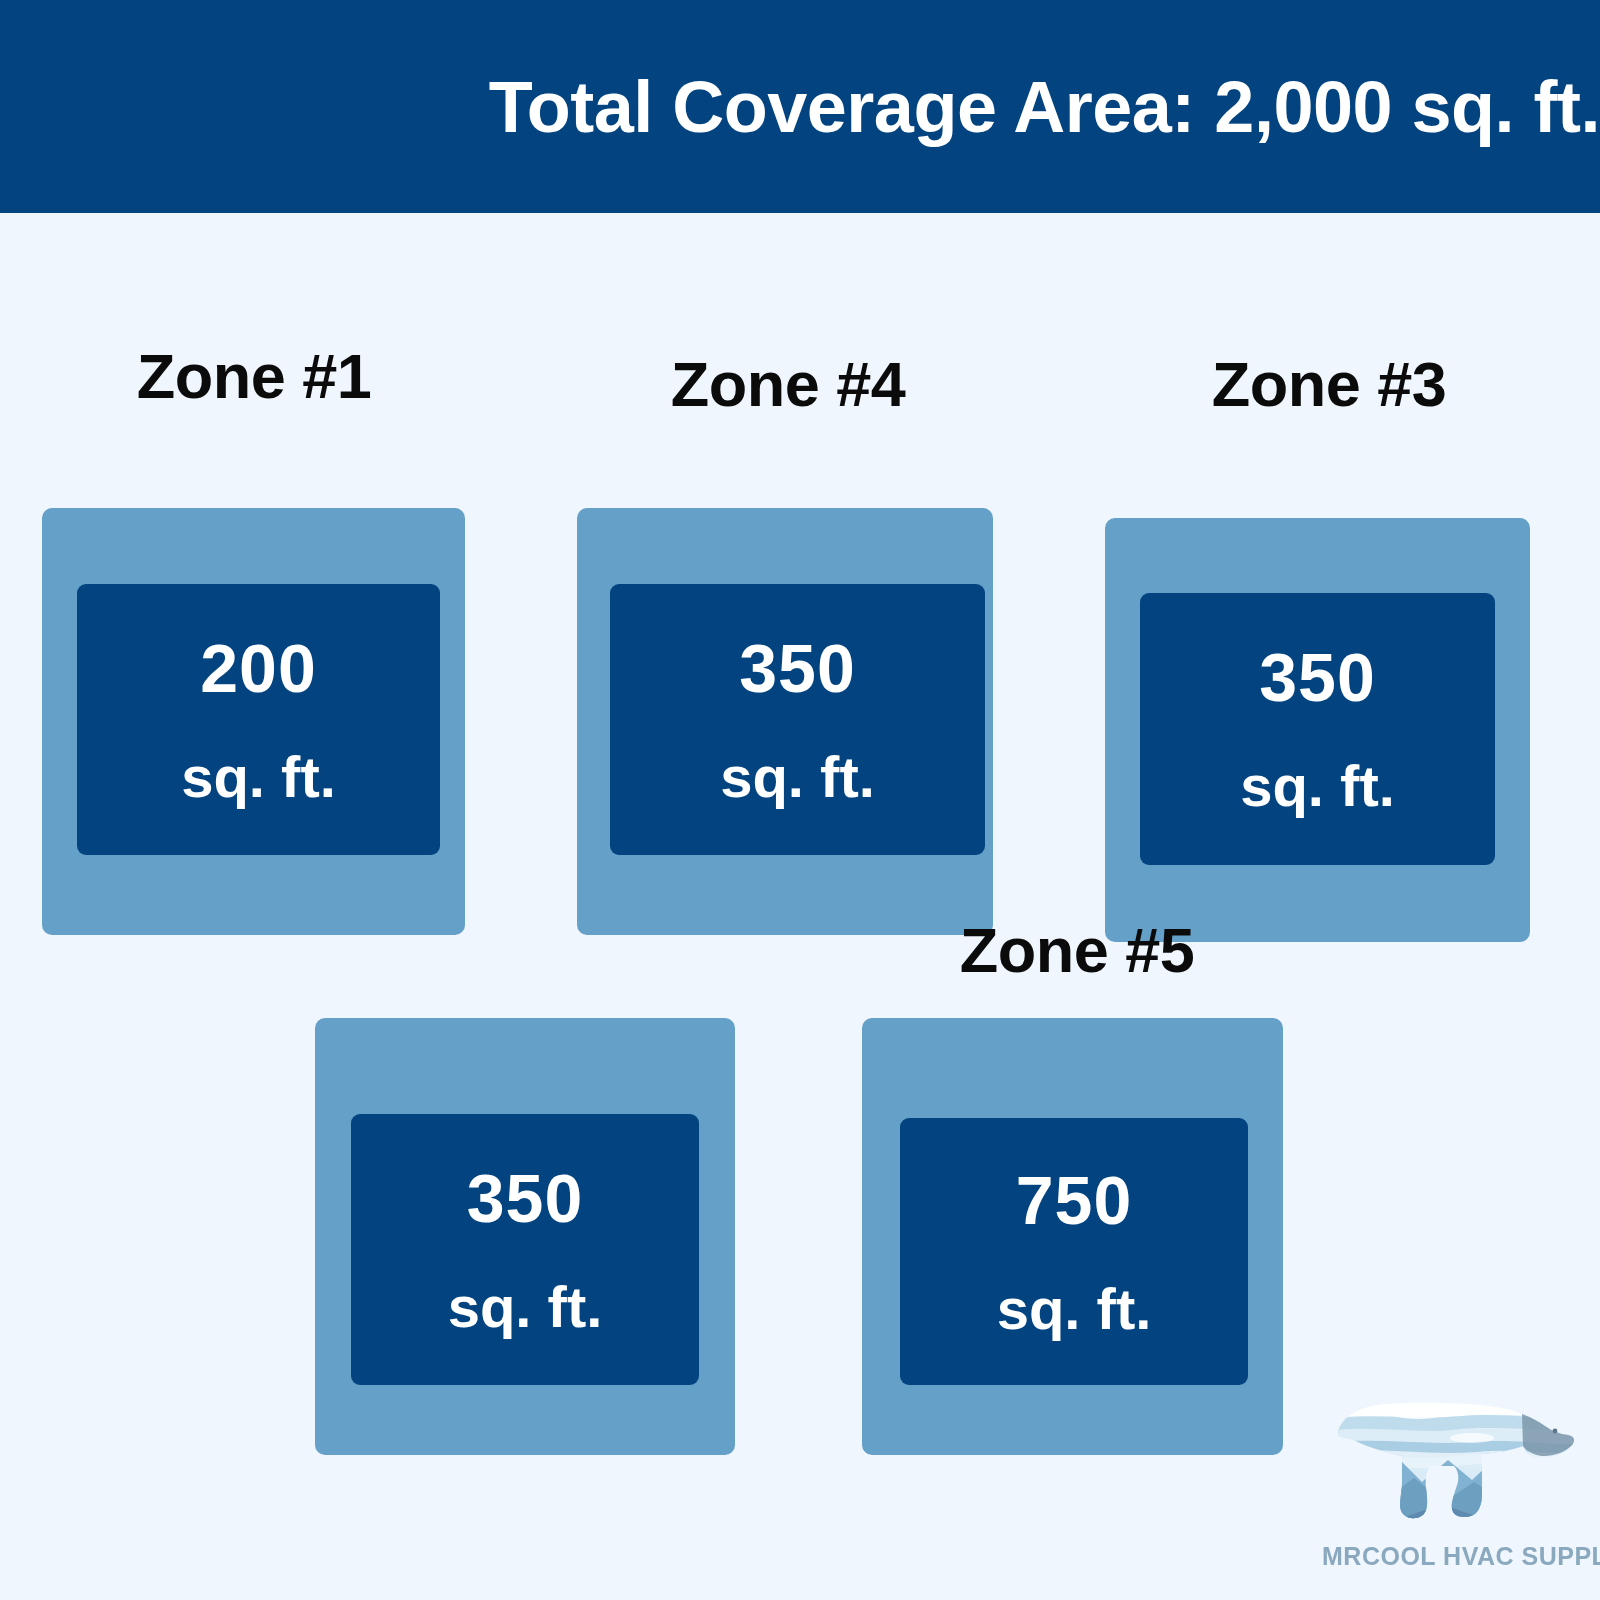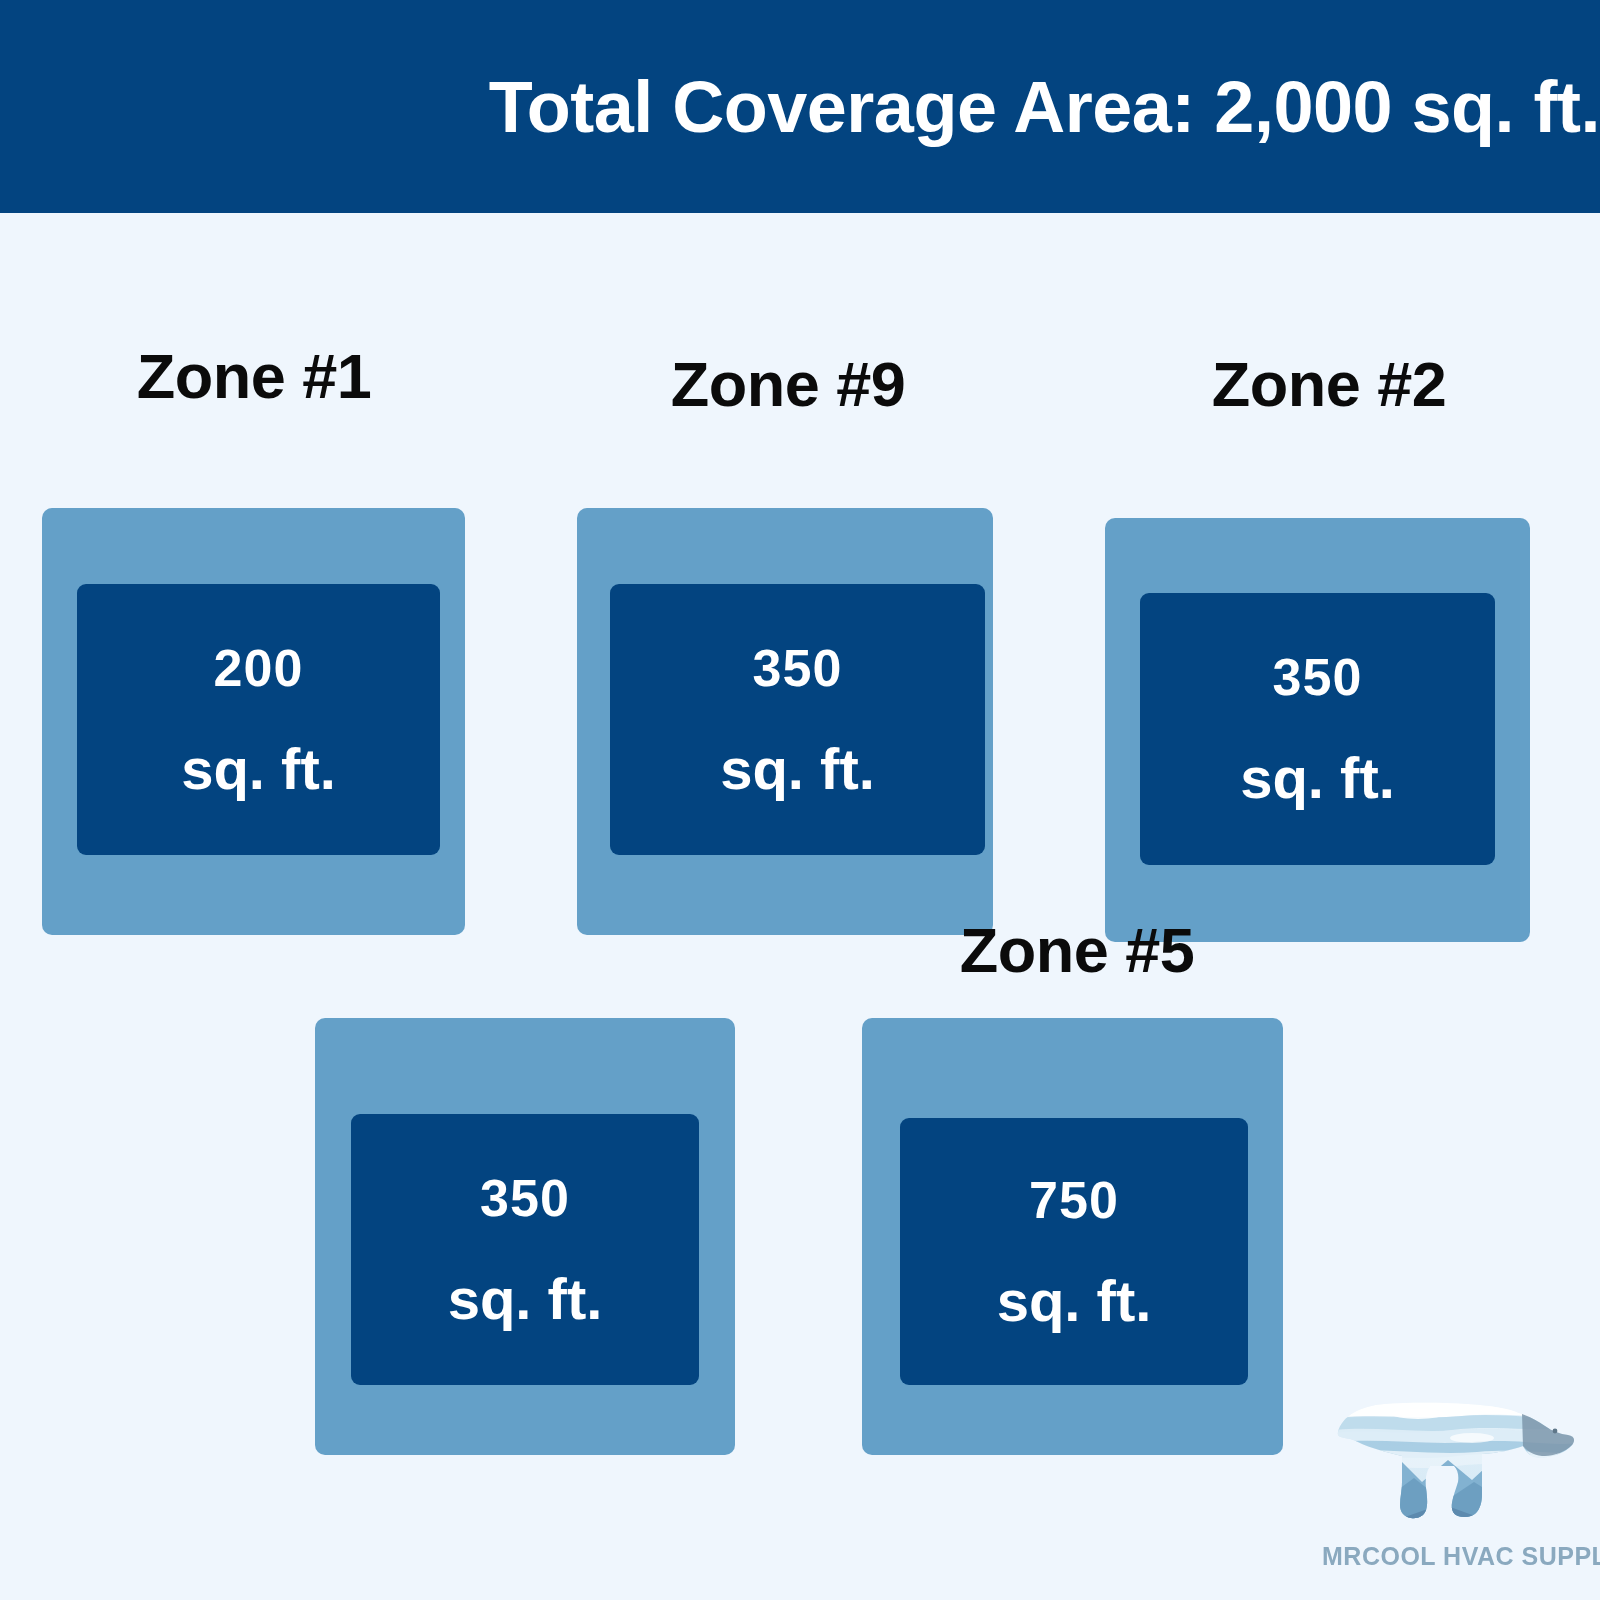--- a/index.html
+++ b/index.html
@@ -70,21 +70,21 @@
     border-radius:9px;
     display:flex;
     flex-direction:column;
     align-items:center;
     justify-content:center;
   }
 
   .zone-value {
     color:#ffffff;
     font-weight:bold;
-    font-size:52px;
+    font-size:68px;
     line-height:1;
     letter-spacing:1px;
   }
   .zone-unit {
     color:#ffffff;
     font-weight:bold;
     font-size:58px;
     line-height:1;
     letter-spacing:0px;
     margin-top:46px;
@@ -150,31 +150,31 @@
     <div class="zone-label">Zone #1</div>
     <div class="zone-card">
       <div class="zone-inner">
         <div class="zone-value">200</div>
         <div class="zone-unit">sq. ft.</div>
       </div>
     </div>
   </div>
 
   <div class="zone" id="zone-2">
-    <div class="zone-label">Zone #9</div>
+    <div class="zone-label">Zone #4</div>
     <div class="zone-card">
       <div class="zone-inner">
         <div class="zone-value">350</div>
         <div class="zone-unit">sq. ft.</div>
       </div>
     </div>
   </div>
 
   <div class="zone" id="zone-3">
-    <div class="zone-label">Zone #2</div>
+    <div class="zone-label">Zone #3</div>
     <div class="zone-card">
       <div class="zone-inner">
         <div class="zone-value">350</div>
         <div class="zone-unit">sq. ft.</div>
       </div>
     </div>
   </div>
 
   <div class="zone" id="zone-4">
     <div class="zone-card">

